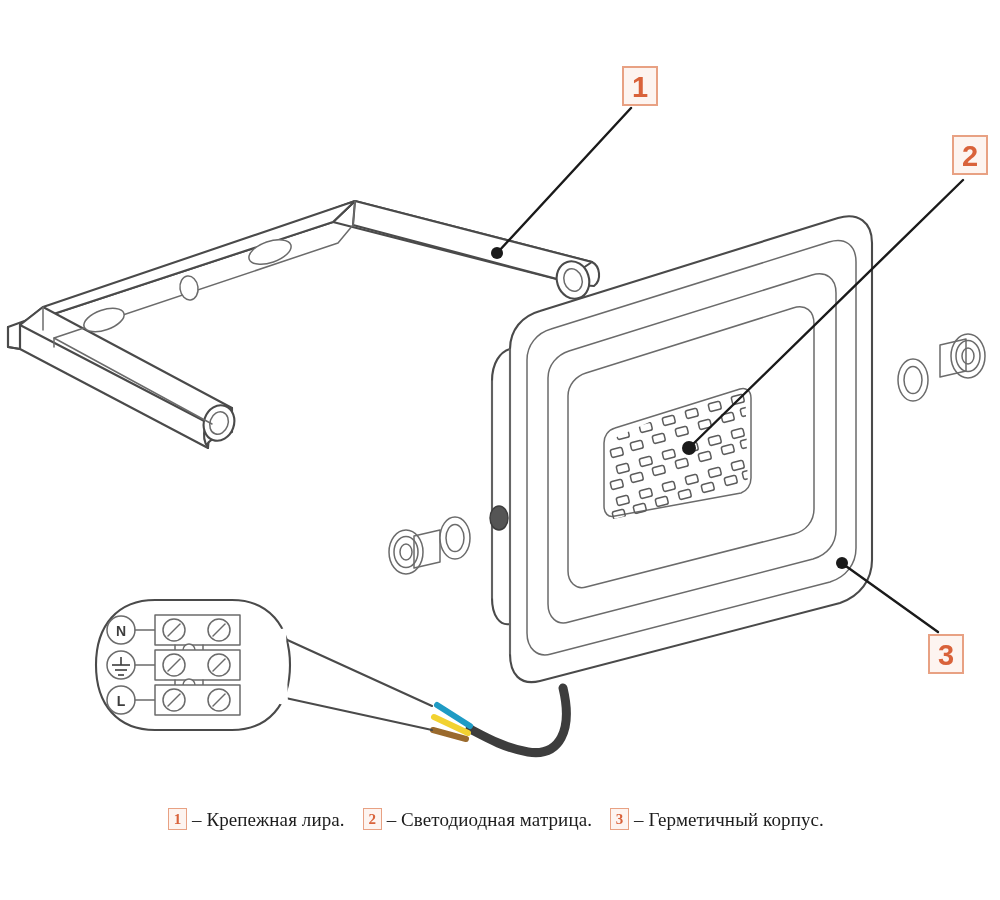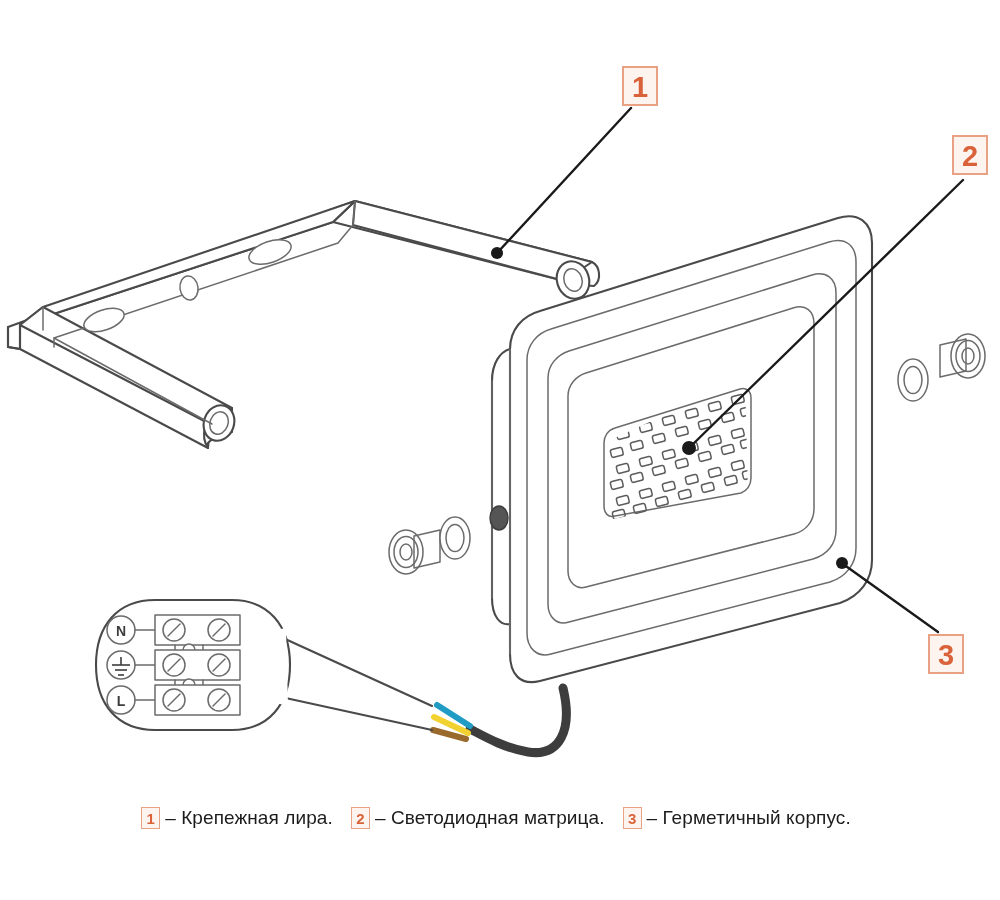--- a/index.html
+++ b/index.html
@@ -46,21 +46,21 @@
 
   
   #caption {
     position: absolute;
     left: 0;
     top: 806px;
     width: 992px;
     text-align: center;
     font-size: 19px;
     color: #1c1c1c;
-    font-family: Liberation Sans, sans-serif;
+    font-family: Liberation Serif, serif;
     white-space: nowrap;
   }
   #caption .cap-item {
     display: inline-block;
     vertical-align: middle;
     margin: 0 2px;
   }
   #caption .cap-num {
     display: inline-block;
     width: 19px;

